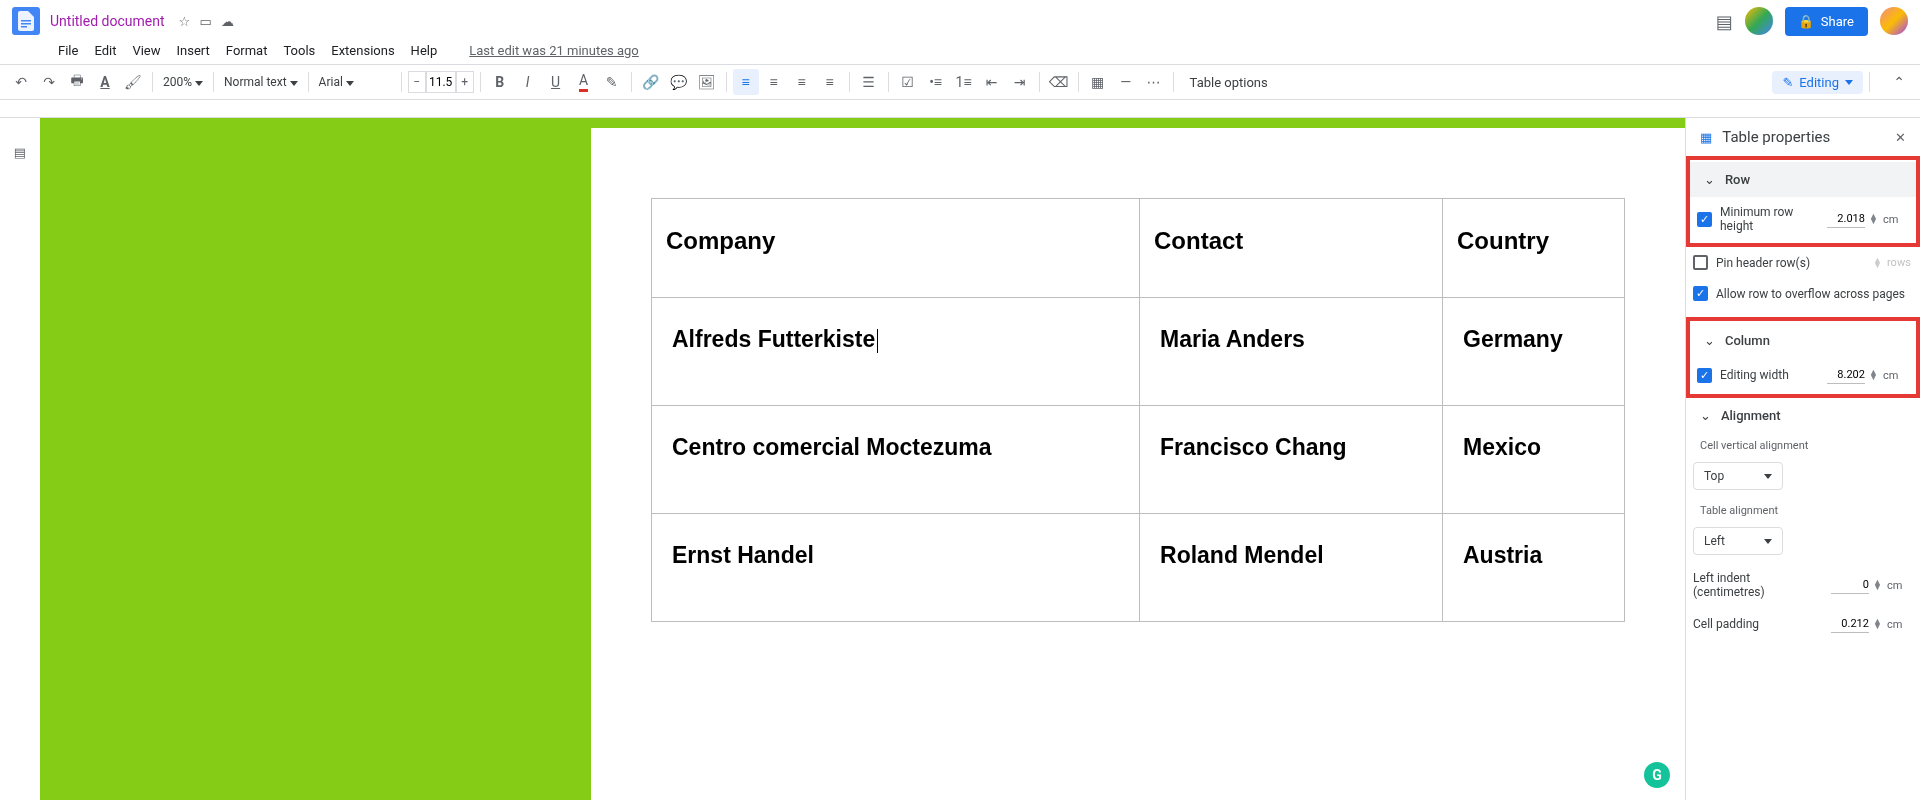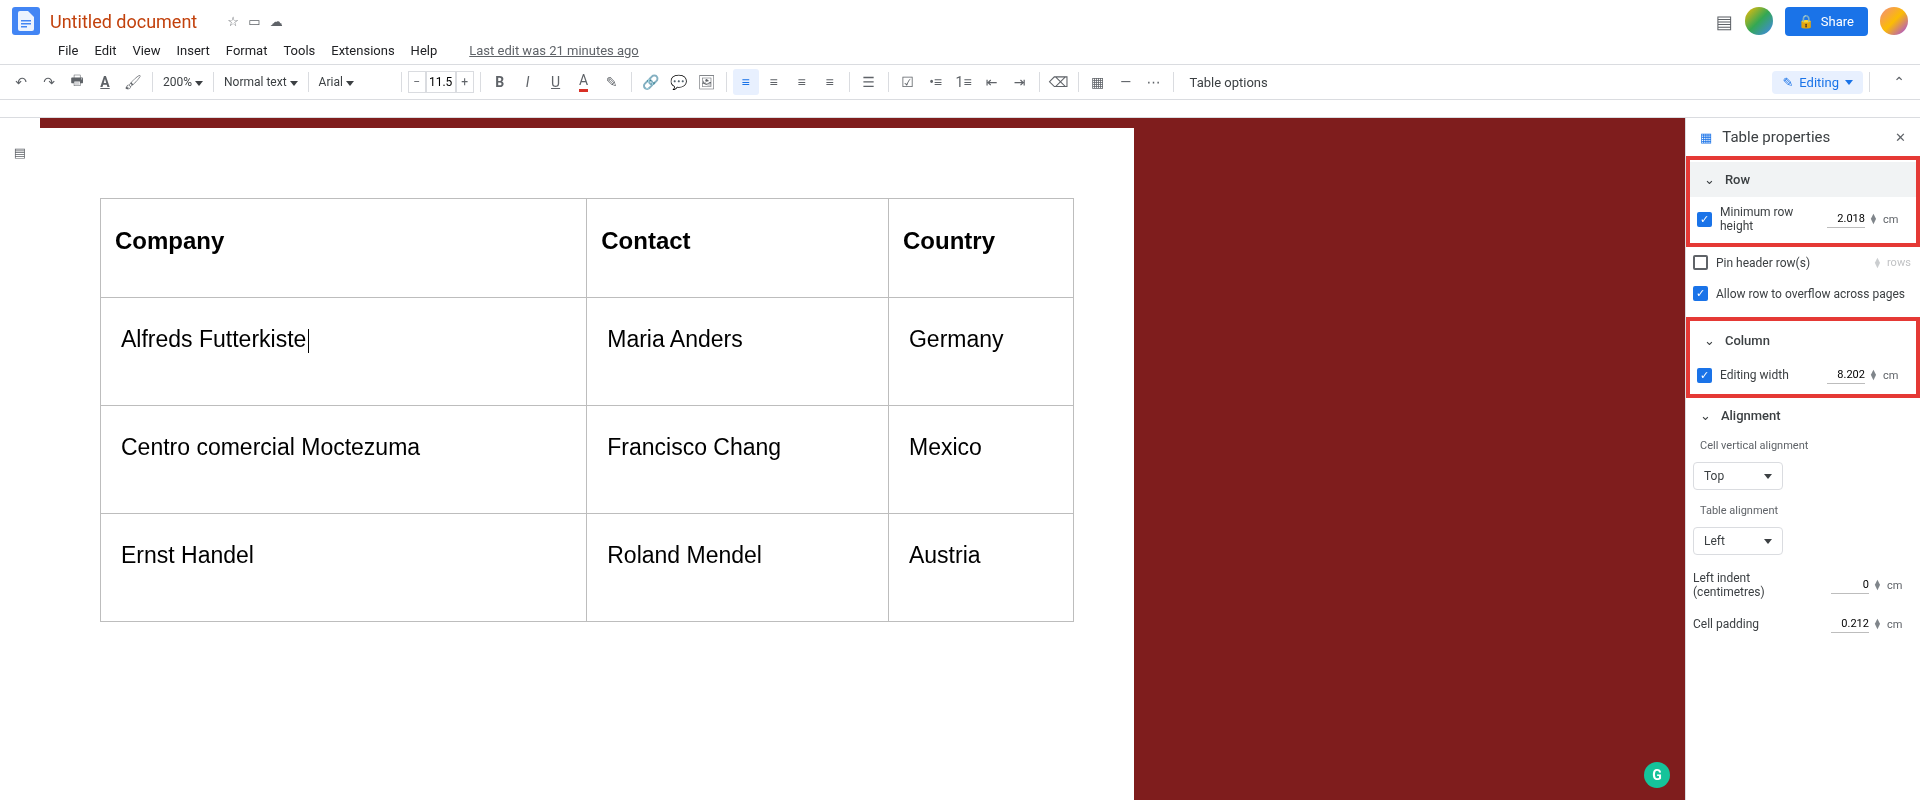--- a/index.html
+++ b/index.html
@@ -2,21 +2,21 @@
 <html><head>
 <meta charset="utf-8">
 <style>
 * { margin: 0; padding: 0; box-sizing: border-box; font-family: "Google Sans", Roboto, Arial, sans-serif; }
 body { background: #fff; font-size: 13px; color: #3c4043; overflow: hidden; }
 
 
 .titlebar { display: flex; align-items: center; padding: 6px 12px 0 12px; height: 36px; }
 .docs-logo { width: 28px; height: 28px; background: #4285f4; border-radius: 3px; display:flex; align-items:center; justify-content:center; margin-right:10px;}
 .docs-logo svg { fill:#fff; }
-.doc-title { font-size: 18px; color: #c2410c; margin-right: 24px; }
+.doc-title { font-size: 14px; color: #a21caf; margin-right: 8px; }
 .title-icons span { margin-left: 6px; color:#5f6368; }
 .titlebar-right { margin-left: auto; display: flex; align-items: center; gap: 12px; }
 .meet-icon { width:28px; height:28px; border-radius:50%; background:linear-gradient(135deg,#fbbc04,#34a853,#4285f4); position:relative;}
 .share-btn { background:#1a73e8; color:#fff; border:none; border-radius:4px; padding:7px 14px; font-size:13px; display:flex; align-items:center; gap:6px; cursor:pointer;}
 .avatar-circle { width:28px; height:28px; border-radius:50%; background:linear-gradient(135deg,#f28b82,#fbbc04,#a142f4); }
 
 
 .menubar { display:flex; align-items:center; padding: 0 12px 0 52px; height: 28px; font-size:13px; color:#202124; gap:4px;}
 .menubar .mitem { padding:3px 6px; cursor:pointer; border-radius:3px;}
 .last-edit { text-decoration: underline; color:#5f6368; margin-left:22px; font-size:13px;}
@@ -36,24 +36,24 @@
 .collapse-up{ margin-left:10px; }
 .align-active{ background:#e8f0fe; color:#1a73e8;}
 
 
 .ruler { height:18px; border-bottom:1px solid #dadce0; position:relative; background:#fff; padding-left:54px; font-size:9px; color:#80868b; display:flex; align-items:flex-end;}
 
 
 .workspace { display:flex; height: calc(100vh - 118px); }
 .left-gutter { width:40px; display:flex; flex-direction:column; align-items:center; padding-top:22px; gap:8px;}
 .gutter-btn{ width:24px; height:24px; color:#5f6368; display:flex; align-items:center; justify-content:center; border-radius:50%; cursor:pointer;}
-.canvas { flex:1; overflow:auto; background:#7f1d1d; display:flex; justify-content:flex-start; padding-top:10px;}
+.canvas { flex:1; overflow:auto; background:#84cc16; display:flex; justify-content:flex-end; padding-top:10px;}
 .page { width: 1094px; min-height: 1400px; background:#fff; padding: 70px 60px;}
 .doc-table { border-collapse: collapse; width: 100%; }
-.doc-table td { border:1px solid #bdbdbd; padding: 28px 10px 52px 20px; font-family: Arial, sans-serif; font-size:23px; color:#000; vertical-align:top;}
+.doc-table td { border:1px solid #bdbdbd; padding: 28px 10px 52px 20px; font-family: Arial, sans-serif; font-size:23px; color:#000; vertical-align:top;font-weight:bold;}
 .doc-table .hdr td { font-weight:bold; font-size:24px; padding:28px 14px 42px 14px;}
 .cursor-cell::after{ content:''; display:inline-block; width:1px; height:24px; background:#000; vertical-align:middle; margin-left:2px;}
 
 
 .right-panel { width:235px; border-left:1px solid #dadce0; overflow-y:auto; background:#fff;}
 .panel-header { display:flex; align-items:center; padding:10px 14px; gap:10px; }
 .panel-header .title{ font-size:15px; color:#3c4043;}
 .panel-header .close{ margin-left:auto; cursor:pointer; color:#5f6368;}
 .panel-section-hdr { display:flex; align-items:center; gap:10px; padding:10px 14px; font-size:13px; font-weight:500; color:#3c4043; background:#f1f3f4; cursor:pointer;}
 .panel-row { display:flex; align-items:center; padding:8px 7px; font-size:12px; color:#3c4043; gap:8px; justify-content:space-between;}

